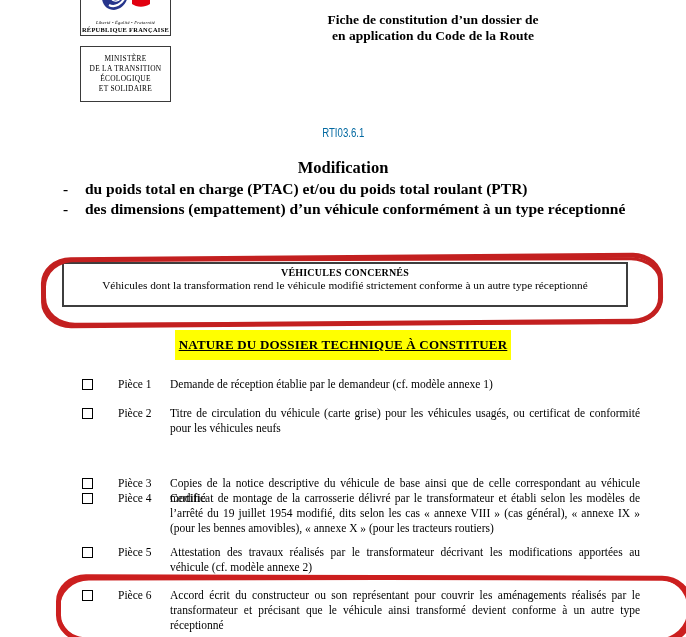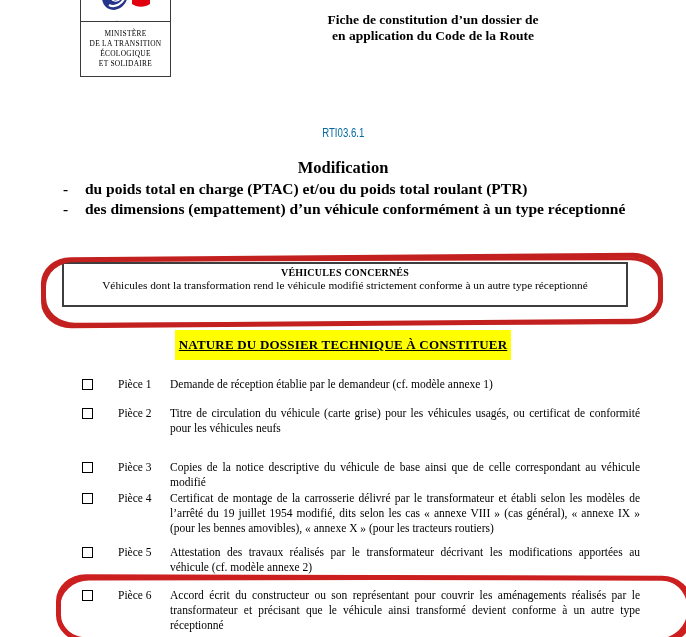--- a/index.html
+++ b/index.html
@@ -11,21 +11,21 @@
   .logo-top{
     position:absolute;left:80px;top:-27px;width:91px;height:63px;
     border:1.5px solid #3a3a3a;background:#fff;
     display:flex;flex-direction:column;align-items:center;justify-content:flex-end;
     padding-bottom:2px;box-sizing:border-box;
   }
   .emblem{display:block;margin-bottom:1px;}
   .motto{font-size:4.6px;font-style:italic;letter-spacing:.2px;white-space:nowrap;}
   .republic{font-size:6.4px;font-weight:bold;letter-spacing:.3px;white-space:nowrap;margin-top:1px;}
   .logo-bottom{
-    position:absolute;left:80px;top:21px;width:91px;height:56px;
+    position:absolute;left:80px;top:46px;width:91px;height:56px;
     border:1.5px solid #3a3a3a;background:#fff;box-sizing:border-box;
     display:flex;flex-direction:column;align-items:center;justify-content:center;
     text-align:center;font-size:7.4px;line-height:10px;letter-spacing:.3px;
   }
   
   .doc-title{
     position:absolute;left:180px;right:0;top:12px;text-align:center;
     font-weight:bold;font-size:13.5px;line-height:15.5px;
   }
   
@@ -143,21 +143,21 @@
   <div class="piece-row" style="top:377px">
     <span class="checkbox"></span>
     <span class="piece-label">Pièce 1</span>
     <span class="piece-text">Demande de réception établie par le demandeur (cf. modèle annexe 1)</span>
   </div>
   <div class="piece-row" style="top:406px">
     <span class="checkbox"></span>
     <span class="piece-label">Pièce 2</span>
     <span class="piece-text">Titre de circulation du véhicule (carte grise) pour les véhicules usagés, ou certificat de conformité pour les véhicules neufs</span>
   </div>
-  <div class="piece-row" style="top:460px">
+  <div class="piece-row" style="top:476px">
     <span class="checkbox"></span>
     <span class="piece-label">Pièce 3</span>
     <span class="piece-text">Copies de la notice descriptive du véhicule de base ainsi que de celle correspondant au véhicule modifié</span>
   </div>
   <div class="piece-row" style="top:491px">
     <span class="checkbox"></span>
     <span class="piece-label">Pièce 4</span>
     <span class="piece-text">Certificat de montage de la carrosserie délivré par le transformateur et établi selon les modèles de l’arrêté du 19 juillet 1954 modifié, dits selon les cas « annexe VIII » (cas général), « annexe IX » (pour les bennes amovibles), « annexe X » (pour les tracteurs routiers)</span>
   </div>
   <div class="piece-row" style="top:545px">

